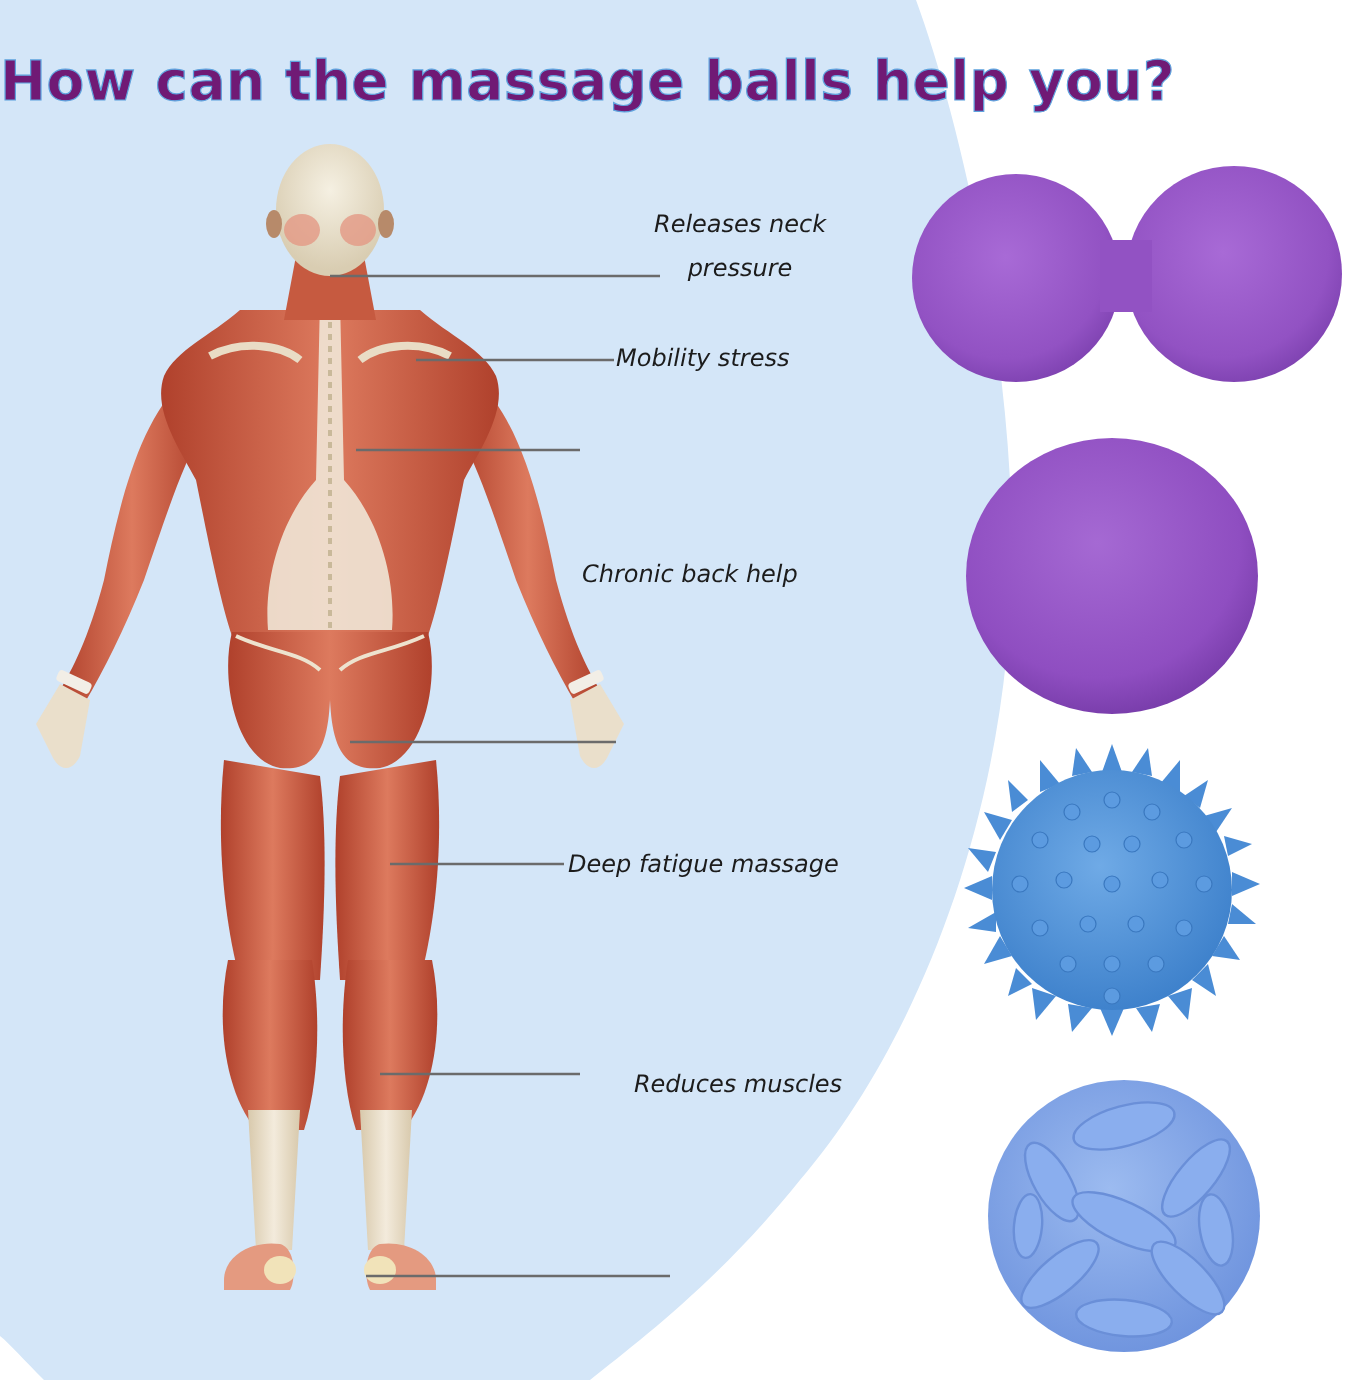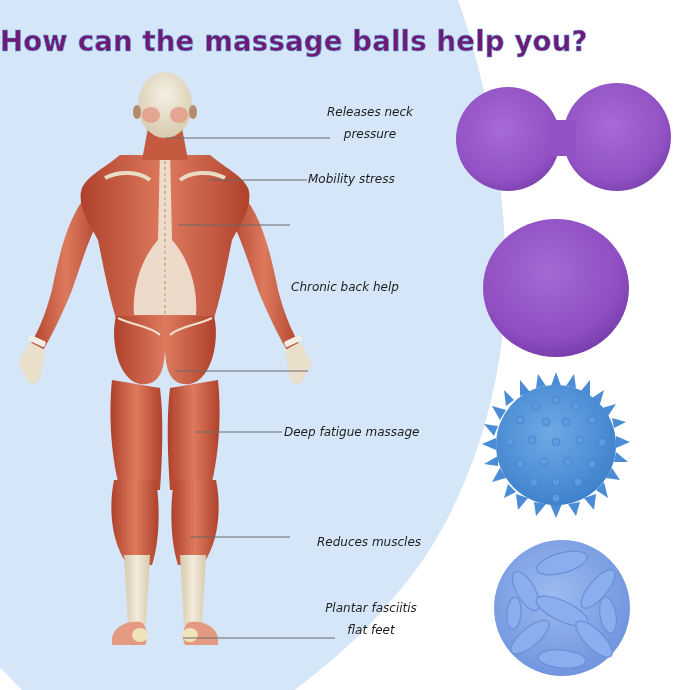--- a/index.html
+++ b/index.html
@@ -109,24 +109,20 @@
     <div>Mobility stress</div>
   </div>
   <div class="label" style="left:291px; top:276px;">
     <div>Chronic back help</div>
   </div>
   <div class="label" style="left:284px; top:421px;">
     <div>Deep fatigue massage</div>
   </div>
   <div class="label" style="left:294px; top:518px; width:150px;margin-top:13px;">
     <div>Reduces muscles</div>
-  </div>
-  <div class="label" style="left:303px; top:597px; width:136px;">
-    <div>Plantar fasciitis</div>
-    <div>flat feet</div>
   </div>
 
   <svg class="ball" style="left:450px; top:82px;" width="228" height="115" viewBox="0 0 228 115">
     <defs>
       <radialGradient id="pg" cx="0.45" cy="0.4" r="0.65">
         <stop offset="0" stop-color="#A86AD6"></stop>
         <stop offset="0.75" stop-color="#9252C3"></stop>
         <stop offset="1" stop-color="#7A3FAD"></stop>
       </radialGradient>
     </defs>

